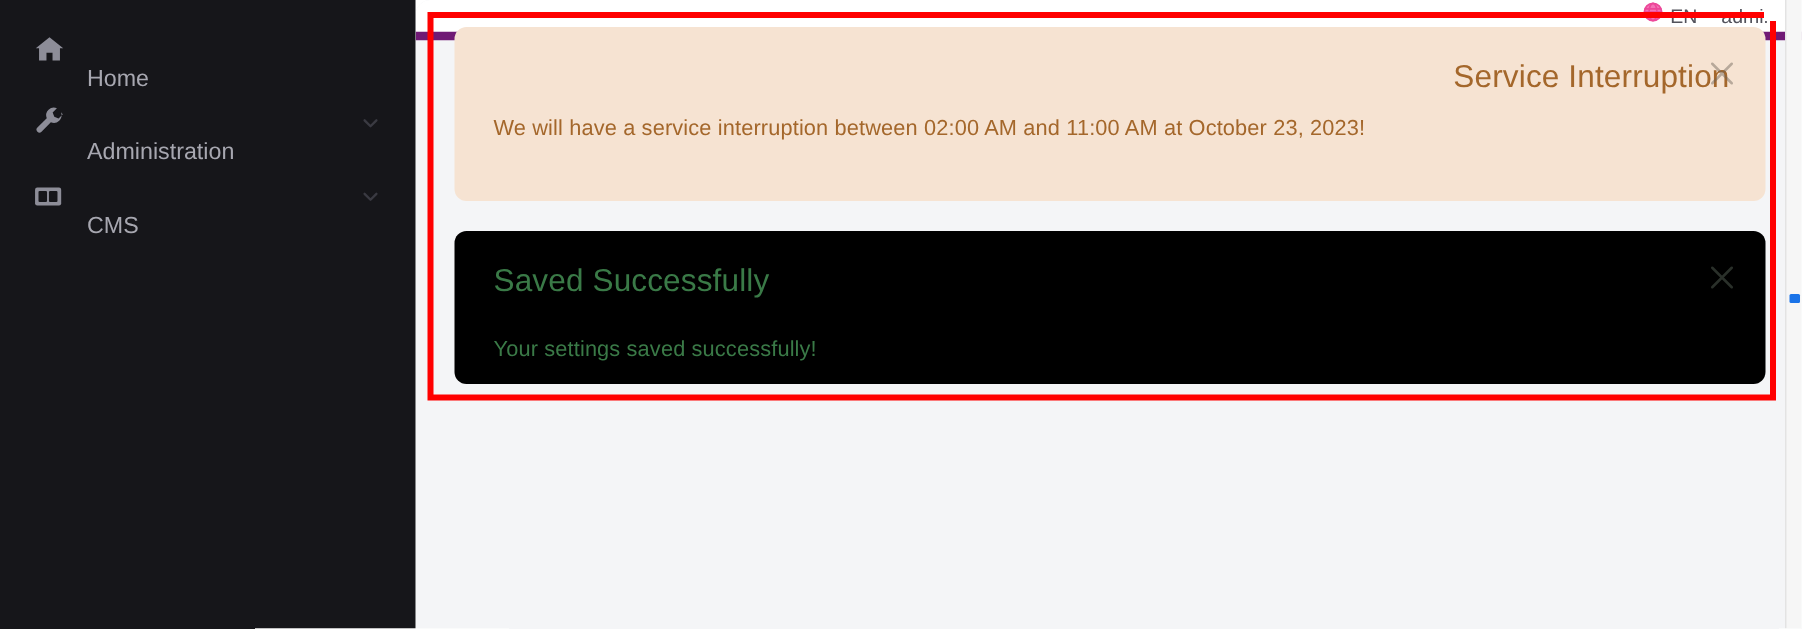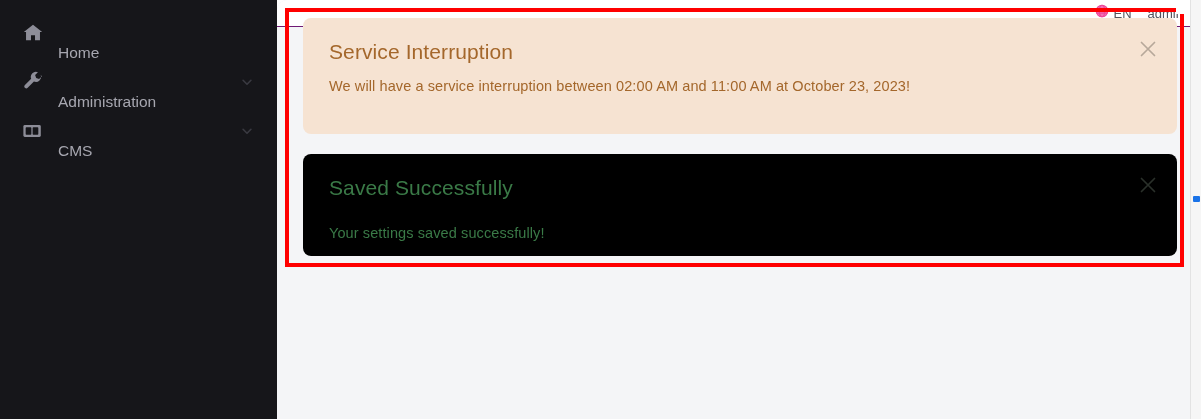--- a/index.html
+++ b/index.html
@@ -77,21 +77,21 @@
     flex: 1 1 auto;
     height: 419px;
     background: #f4f5f7;
     position: relative;
     border-top-left-radius: 10px;
     overflow: hidden;
   }
   .topbar {
     height: 27px;
     background: #ffffff;
-    border-bottom: 1px solid #701a75;
+    border-bottom: 6px solid #701a75;
     display: flex; align-items: center; justify-content: flex-end;
     padding-right: 18px;
     gap: 6px;
     border-top-left-radius: 10px;
   }
   .lang {
     display: flex; align-items: center; gap: 5px;
     cursor: pointer;
   }
   .lang-label { font-size: 13px; color: #52525b; }
@@ -119,21 +119,21 @@
   }
   .alert.warning { background: #f6e3d2; height: 116px; }
   .alert.success { background: #000000; height: 102px; }
   .alert-title {
     font-size: 21px;
     font-weight: normal;
     margin-bottom: 14px;
     letter-spacing: 0.1px;
   }
   .alert-msg { font-size: 14.5px; letter-spacing: 0.1px; }
-  .alert.warning .alert-title { color: #a4672b; }
+  .alert.warning .alert-title { color: #a4672b; text-align: right; }
   .alert.warning .alert-msg  { color: #a4672b; }
   .alert.success .alert-title { color: #3a7a47; }
   .alert.success .alert-msg  { color: #3a7a47; margin-top: 25px; }
   .alert-close {
     position: absolute;
     right: 18px; top: 20px;
     width: 22px; height: 22px;
     cursor: pointer;
     opacity: 0.45;
   }

